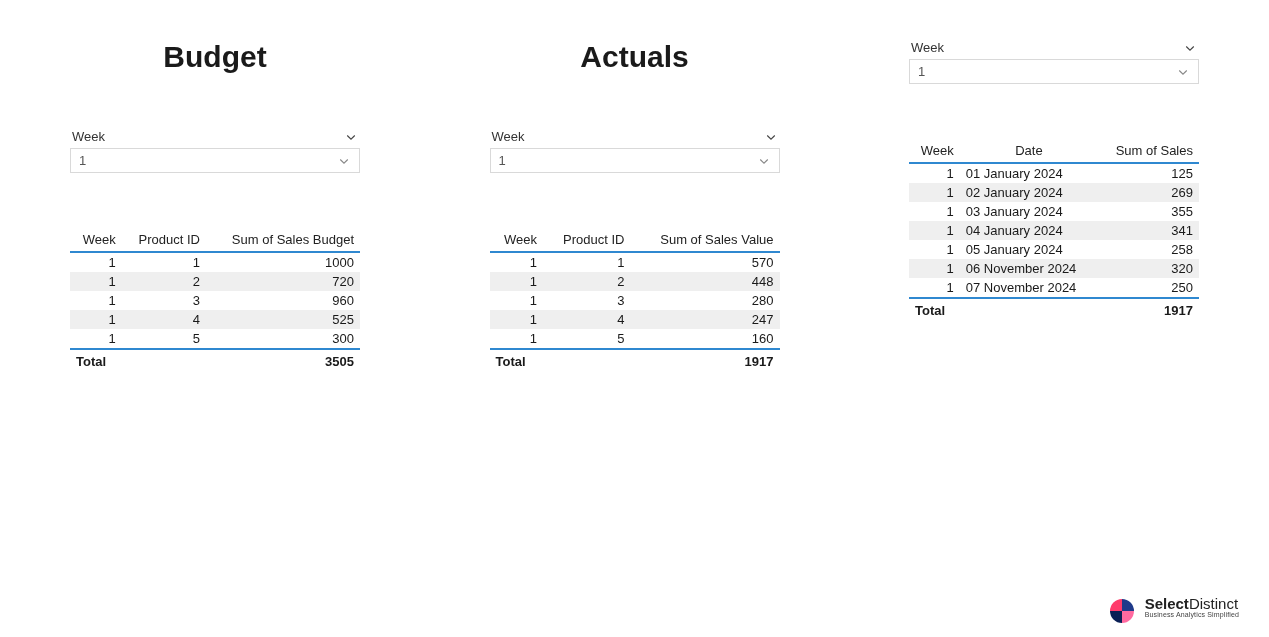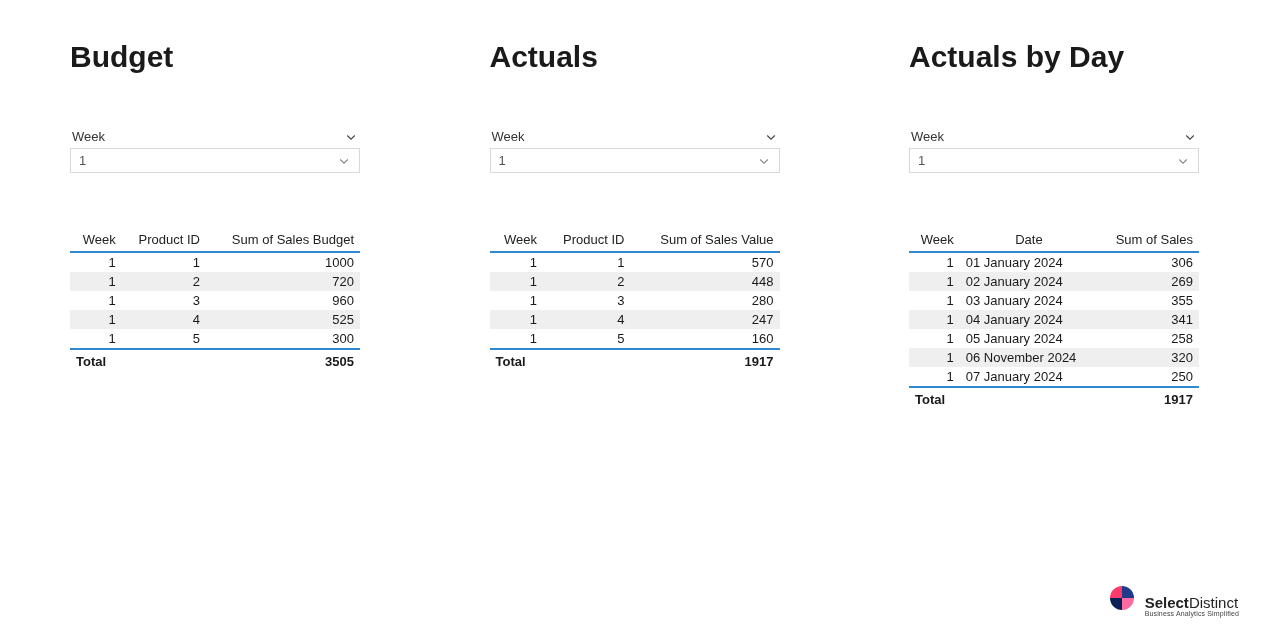--- a/index.html
+++ b/index.html
@@ -1,40 +1,40 @@
 <!DOCTYPE html>
 <html><head>
 <meta charset="utf-8">
 <style>
   html,body{margin:0;padding:0;font-family:"Segoe UI",Arial,sans-serif;background:#fff;color:#1a1a1a}
   .report{width:1269px;height:637px;position:relative;box-sizing:border-box}
   .columns{display:flex;gap:0;padding:40px 70px 0 70px;justify-content:space-between}
   .col{width:290px}
-  .col h2{font-size:30px;font-weight:700;margin:0 0 55px 0}
+  .col h2{font-size:30px;font-weight:700;text-align:center;margin:0 0 55px 0}
 
   
   .slicer-label-row{display:flex;align-items:center;justify-content:space-between;padding:0 2px 4px 2px;font-size:13px;color:#333}
   .slicer-box{border:1px solid #d9d9d9;display:flex;align-items:center;justify-content:space-between;padding:4px 8px;font-size:13px;color:#555;background:#fff}
   .chev{width:14px;height:14px;display:inline-flex;align-items:center;justify-content:center}
   .chev svg{width:12px;height:12px;stroke:#444;stroke-width:1.5;fill:none}
   .slicer-box .chev svg{stroke:#888}
 
   
   .tbl{margin-top:55px;width:100%;border-collapse:collapse;font-size:13px}
   .tbl th{font-weight:400;text-align:center;padding:4px 6px;color:#222}
   .tbl th.num,.tbl td.num{text-align:right}
   .tbl thead tr{border-bottom:2px solid #2f88d0}
   .tbl tbody td{padding:2px 6px}
   .tbl tbody tr.alt{background:#efefef}
   .tbl tfoot tr{border-top:2px solid #2f88d0}
   .tbl tfoot td{font-weight:700;padding:4px 6px}
   .col3 .tbl{margin-top:55px}
 
   
-  .logo{position:absolute;right:30px;bottom:20px;display:flex;align-items:flex-end;gap:8px}
+  .logo{position:absolute;right:30px;bottom:7px;display:flex;align-items:flex-start;gap:8px}
   .logo-text{line-height:1}
   .logo-text .line1{font-size:15px;font-weight:700;color:#222}
   .logo-text .line1 .light{font-weight:400}
   .logo-text .line2{font-size:7px;color:#444;letter-spacing:0.02em}
 </style>
 </head>
 <body>
 <div class="report">
 
 <div class="columns">
@@ -157,21 +157,20 @@
       <tfoot>
             <tr>
         <td colspan="2">Total</td>
         <td class="num">1917</td>
       </tr>
           </tfoot>
     </table>
   </div>
 
   <div class="col col3">
-    <h2>Actuals by Day</h2>
     <div class="slicer-label-row">
       <span>Week</span>
       <span class="chev">
             <svg viewBox="0 0 16 16">
               <polyline points="3,6 8,11 13,6"></polyline>
             </svg>
           </span>
     </div>
     <div class="slicer-box">
       <span>1</span>
@@ -186,21 +185,21 @@
             <tr>
         <th class="num">Week</th>
         <th>Date</th>
         <th class="num">Sum of Sales</th>
       </tr>
           </thead>
       <tbody>
             <tr>
               <td class="num">1</td>
               <td>01 January 2024</td>
-              <td class="num">306</td>
+              <td class="num">125</td>
             </tr>
             <tr class="alt">
               <td class="num">1</td>
               <td>02 January 2024</td>
               <td class="num">269</td>
             </tr>
             <tr>
               <td class="num">1</td>
               <td>03 January 2024</td>
               <td class="num">355</td>
@@ -215,21 +214,21 @@
               <td>05 January 2024</td>
               <td class="num">258</td>
             </tr>
             <tr class="alt">
               <td class="num">1</td>
               <td>06 November 2024</td>
               <td class="num">320</td>
             </tr>
             <tr>
               <td class="num">1</td>
-              <td>07 January 2024</td>
+              <td>07 November 2024</td>
               <td class="num">250</td>
             </tr>
           </tbody>
       <tfoot>
             <tr>
         <td colspan="2">Total</td>
         <td class="num">1917</td>
       </tr>
           </tfoot>
     </table>

